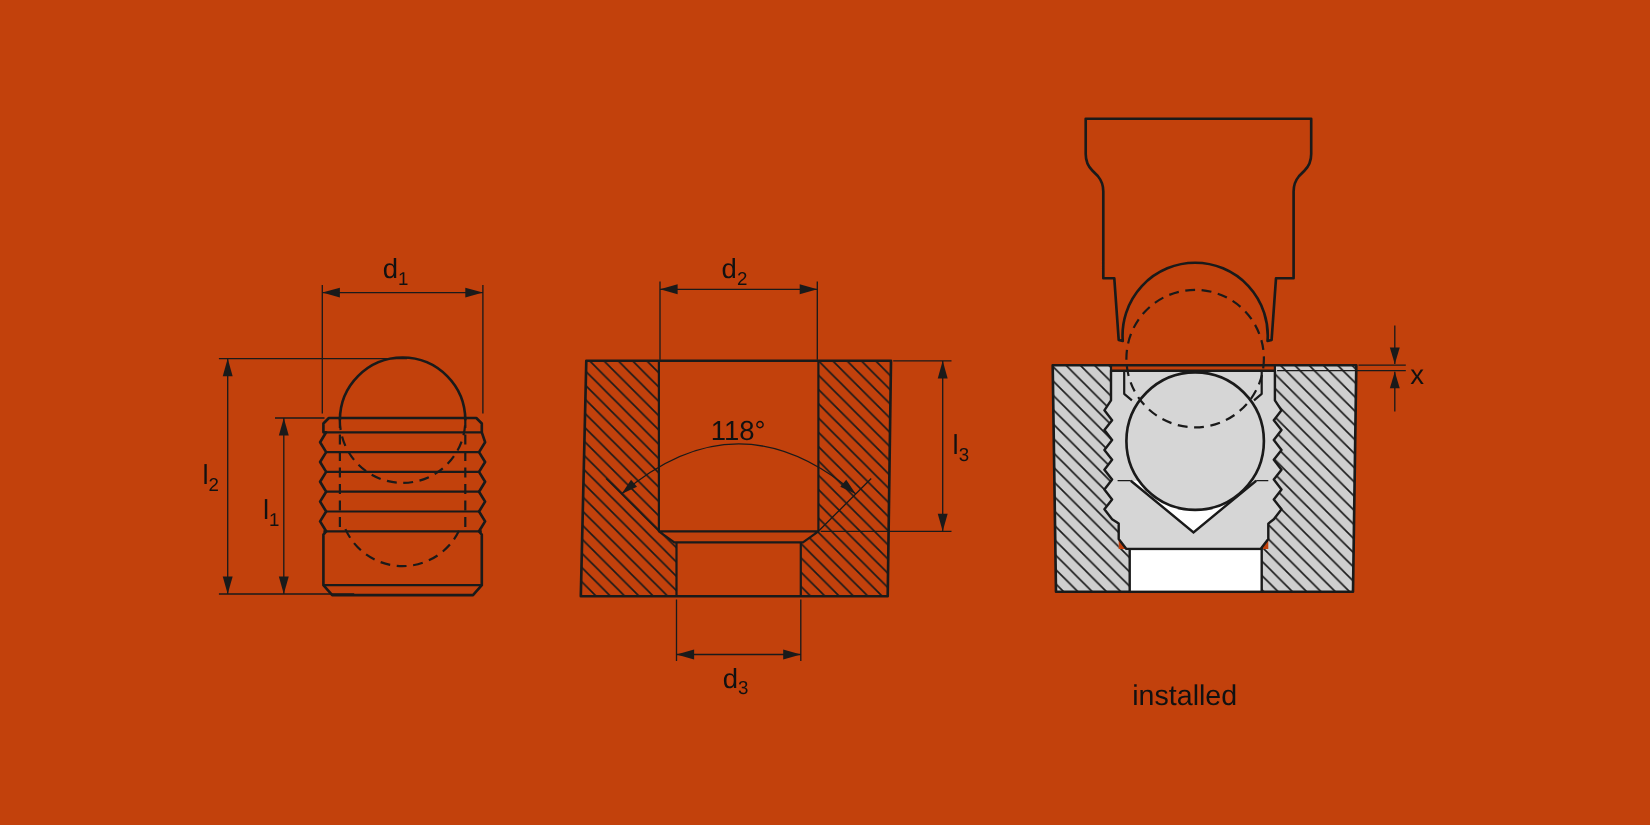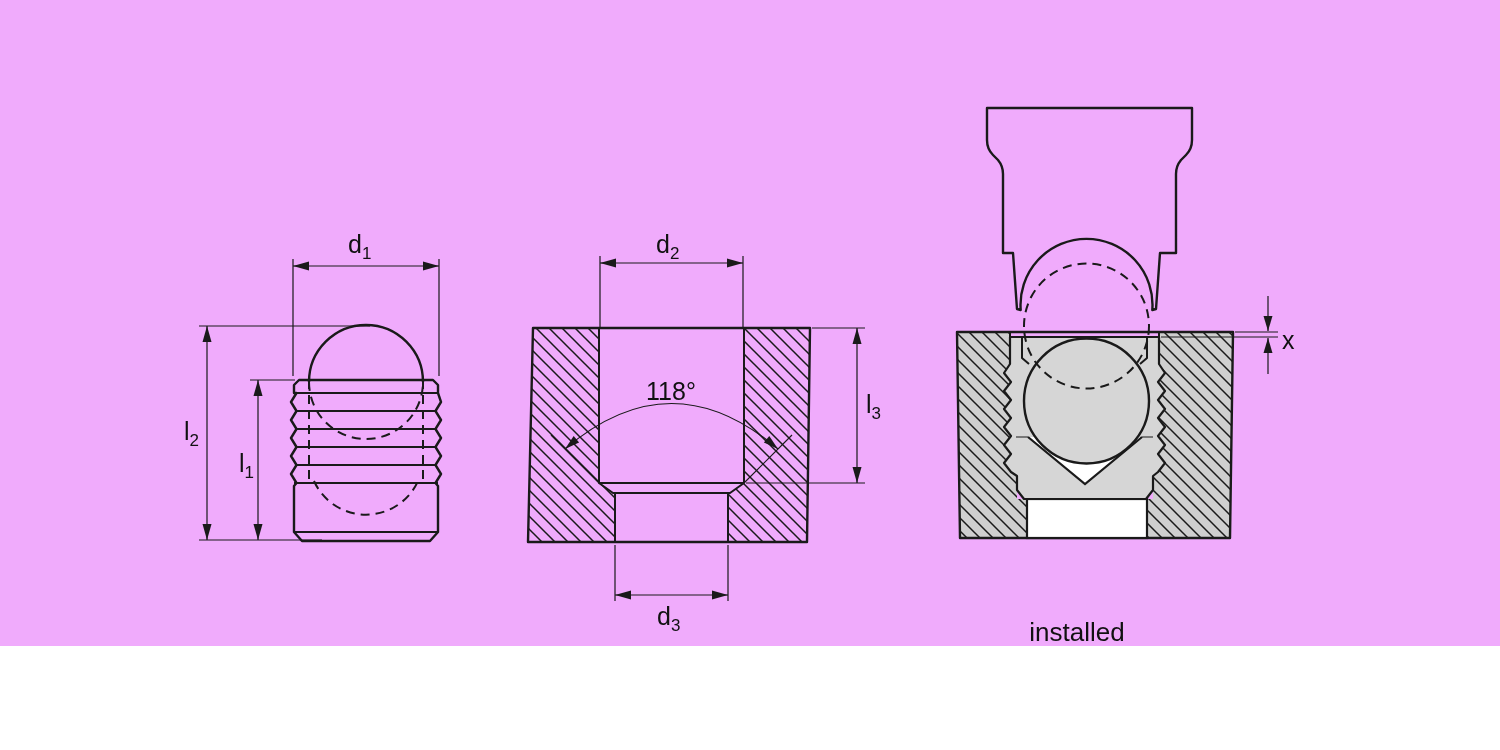--- a/index.html
+++ b/index.html
@@ -1,16 +1,16 @@
 <!DOCTYPE html>
 <html><head>
 <meta charset="utf-8">
 <style>
   html,body{margin:0;padding:0;background:#ffffff;}
-  .canvas{position:relative;width:1500px;height:646px;background:#f0abfc;overflow:hidden;
+  .canvas{position:relative;width:1500px;height:750px;background:#c2410c;overflow:hidden;
           font-family:"Liberation Sans",sans-serif;}
   svg{display:block;}
   .ol   {fill:none;stroke:#1a1a1a;stroke-width:2.4;stroke-linejoin:round;}
   .ml   {fill:none;stroke:#1a1a1a;stroke-width:2;stroke-linejoin:round;}
   .thin {fill:none;stroke:#1a1a1a;stroke-width:1.2;}
   .dash {fill:none;stroke:#1a1a1a;stroke-width:2;stroke-dasharray:9 6;}
   .arr  {fill:#1a1a1a;stroke:none;}
   text  {font-family:"Liberation Sans",sans-serif;font-size:25px;fill:#111;}
   .sub  {font-size:17px;}
   .cap  {font-size:26px;}

